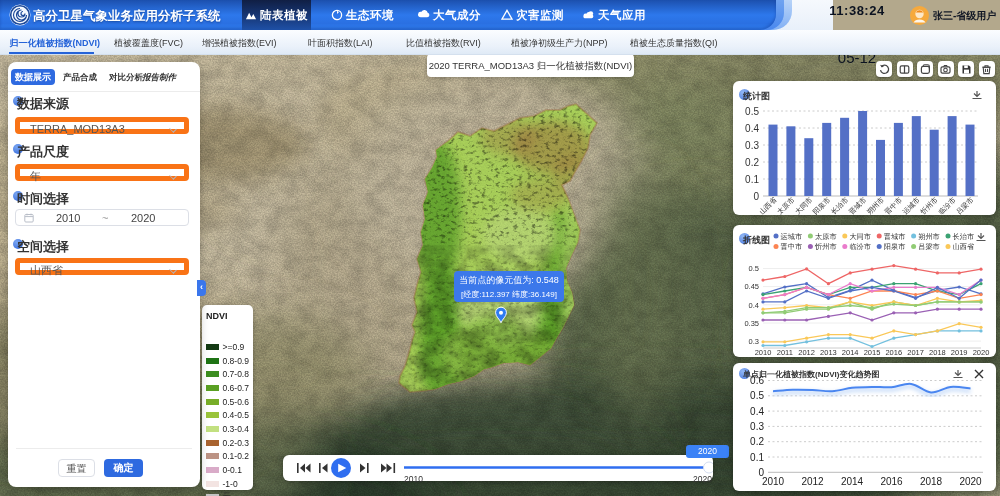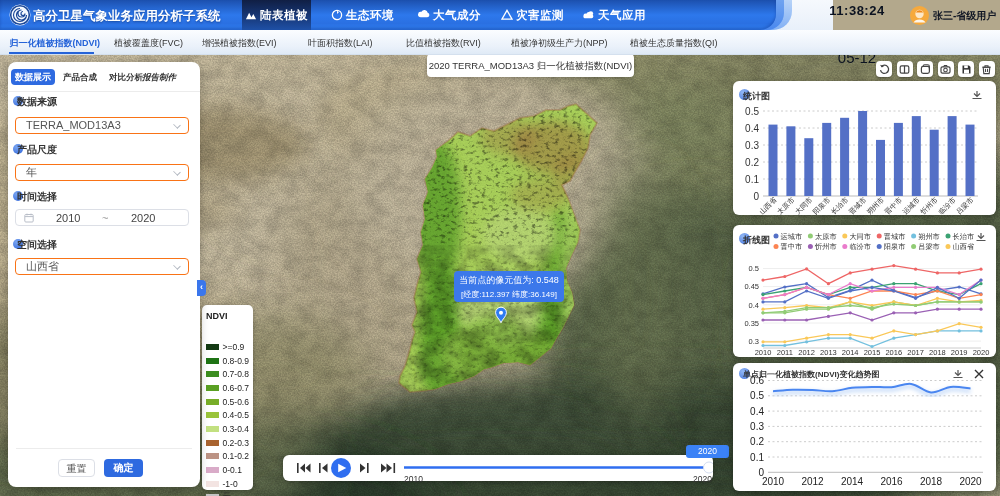--- a/index.html
+++ b/index.html
@@ -36,24 +36,24 @@
 
 #pill { position:absolute; left:395px; top:54px; width:207px; height:23px; background:#fff; border-radius:4px;
   box-shadow:0 1px 4px rgba(0,0,0,.25); font-size:9.5px; color:#333; text-align:center; line-height:23px; white-space:nowrap;margin-left:32px;}
 
 #lp { position:absolute; left:8px; top:62px; width:192px; height:425px; background:#fff; border-radius:8px;
   box-shadow:0 2px 8px rgba(0,0,0,.25); }
 #lptab1 { position:absolute; left:3px; top:7px; width:44px; height:16px; background:#2e6ae0; border-radius:4px; color:#fff; font-size:9px; font-weight:bold;
   text-align:center; line-height:16px; white-space:nowrap;}
 .lptab { position:absolute; top:10px; font-size:8.5px; color:#333; font-weight:bold; white-space:nowrap;}
 #lpdiv { position:absolute; left:0px; top:29px; width:192px; height:1px; background:#ececec;}
-.lbl { position:absolute; left:9px; font-size:10px; font-weight:bold; color:#333; white-space:nowrap;}
+.lbl { position:absolute; left:9px; font-size:13px; font-weight:bold; color:#333; white-space:nowrap;}
 .lico { position:absolute; left:5px; width:10px; height:10px; border-radius:50%;
   background:radial-gradient(circle at 35% 30%,#7aa6f2,#2d63d8); }
-.sel { position:absolute; left:7px; width:174px; height:17px; border:1px solid #f97316; border-radius:4px;
+.sel { position:absolute; left:7px; width:174px; height:17px; border:5px solid #f97316; border-radius:4px;
   background:#fff; font-size:11px; color:#555; line-height:15px; padding-left:10px; white-space:nowrap;}
 .sel .chev { position:absolute; right:8px; top:4px; width:6px; height:6px; border-right:1.4px solid #b0b6bf;
   border-bottom:1.4px solid #b0b6bf; transform:rotate(45deg) scale(1,.8); }
 #dateinp { position:absolute; left:7px; top:147px; width:174px; height:17px; border:1px solid #dcdfe6; border-radius:4px;
   background:#fff; font-size:11px; color:#444; }
 #lpfootdiv { position:absolute; left:8px; top:386px; width:176px; height:1px; background:#ececec;}
 #btnreset { position:absolute; left:50px; top:397px; width:37px; height:18px; border:1px solid #dcdfe6; border-radius:4px;
   background:#fff; color:#555; font-size:10px; text-align:center; line-height:17px;}
 #btnok { position:absolute; left:96px; top:397px; width:39px; height:18px; border-radius:4px;
   background:#2e6ae0; color:#fff; font-size:10px; font-weight:bold; text-align:center; line-height:18px;}

